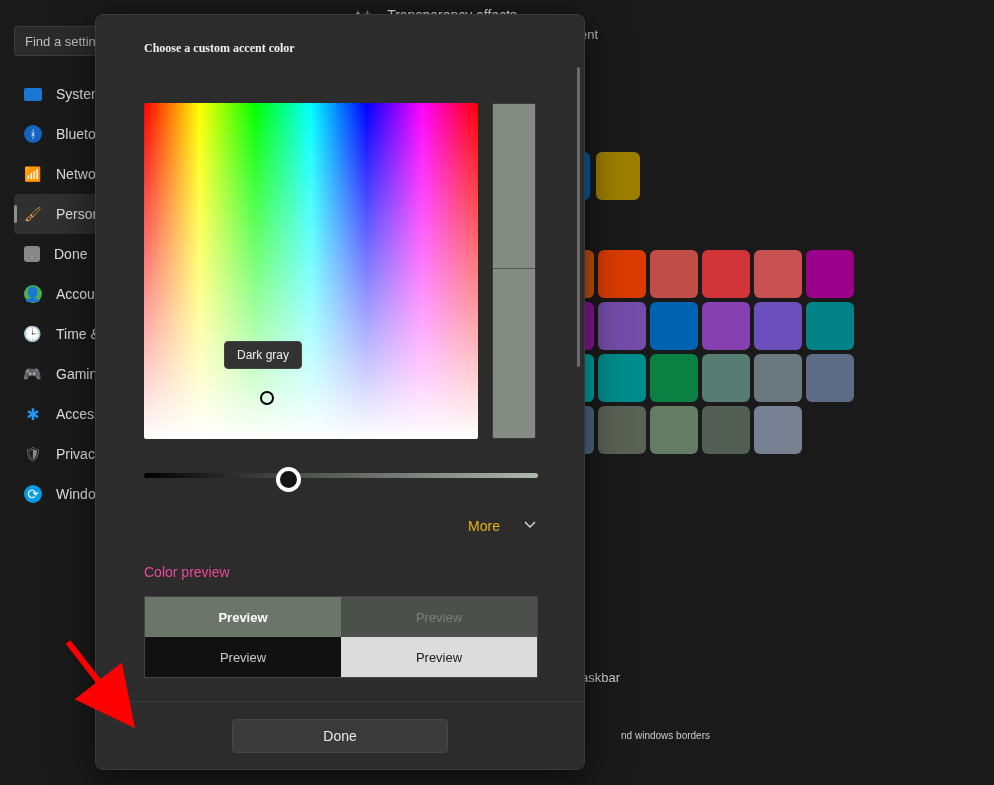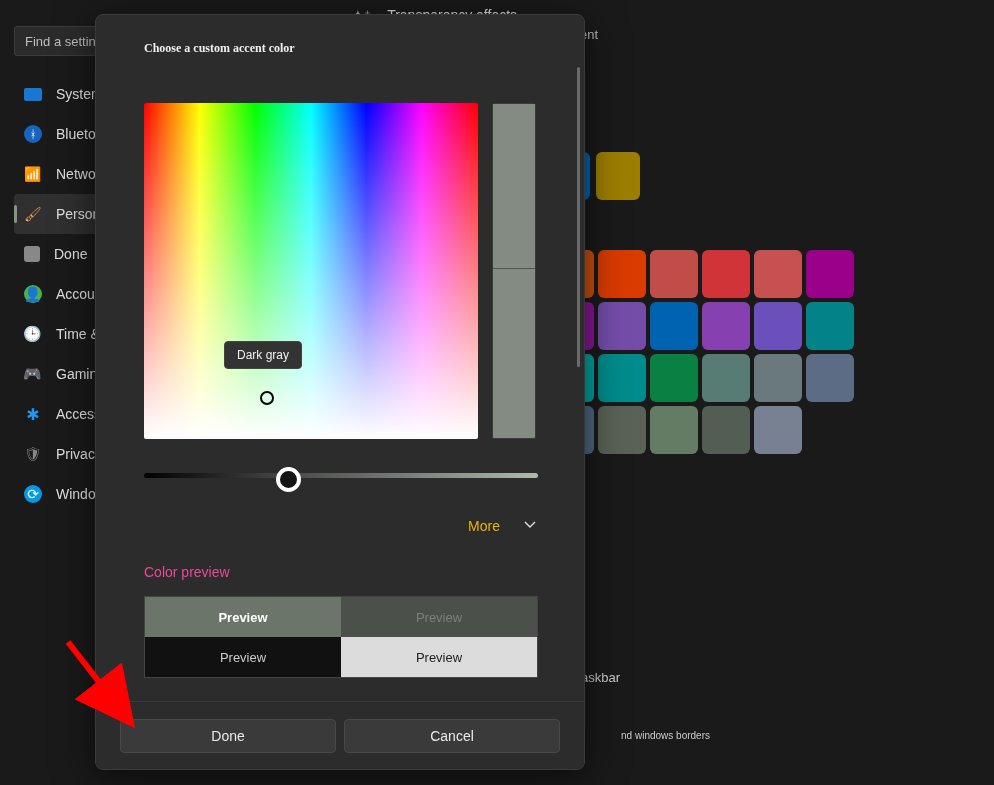--- a/index.html
+++ b/index.html
@@ -207,23 +207,20 @@
       <div class="pv-b">Preview</div>
       <div class="pv-c">Preview</div>
       <div class="pv-d">Preview</div>
     </div>
   </div>
 
   <div class="modal-footer">
     <div class="btn">
         <span>Done</span>
       </div>
-    <div class="btn">
-        <span>Cancel</span>
-      </div>
   </div>
 </div>
 
 <svg class="arrow" width="90" height="110">
   <defs>
       <marker id="ah" markerWidth="10" markerHeight="10" refX="7" refY="5" orient="auto">
         <path d="M0,0 L10,5 L0,10 z" fill="#ff0000"></path>
       </marker>
     </defs>
   <line x1="6" y1="6" x2="62" y2="78" stroke="#ff0000" stroke-width="6" marker-end="url(#ah)"></line>

